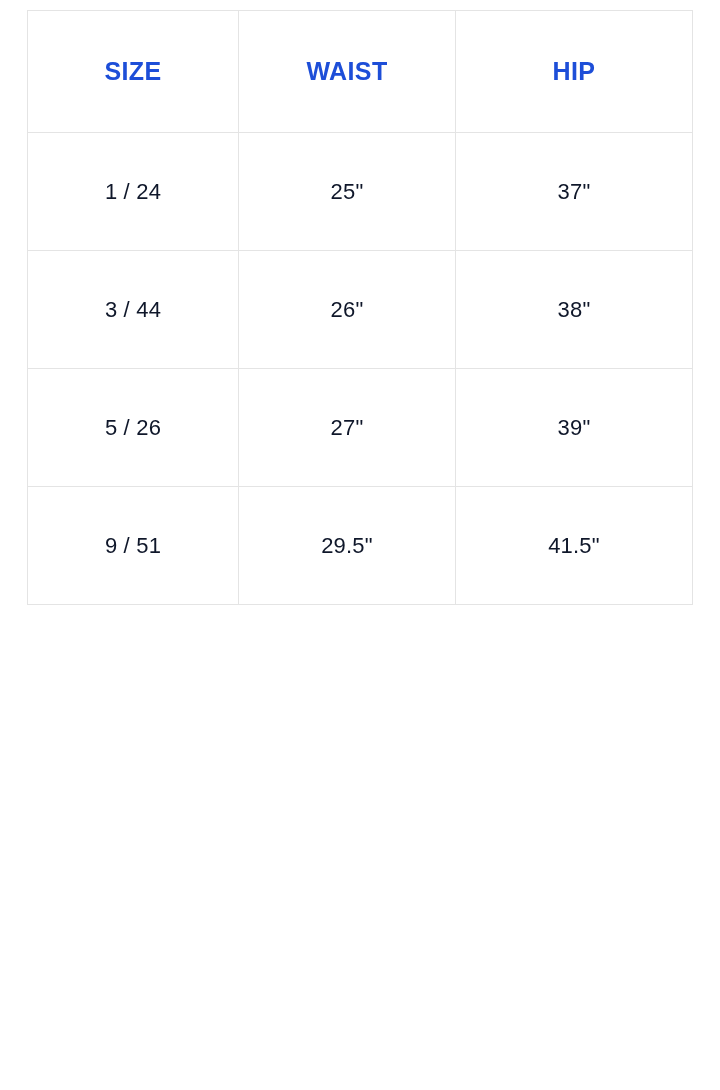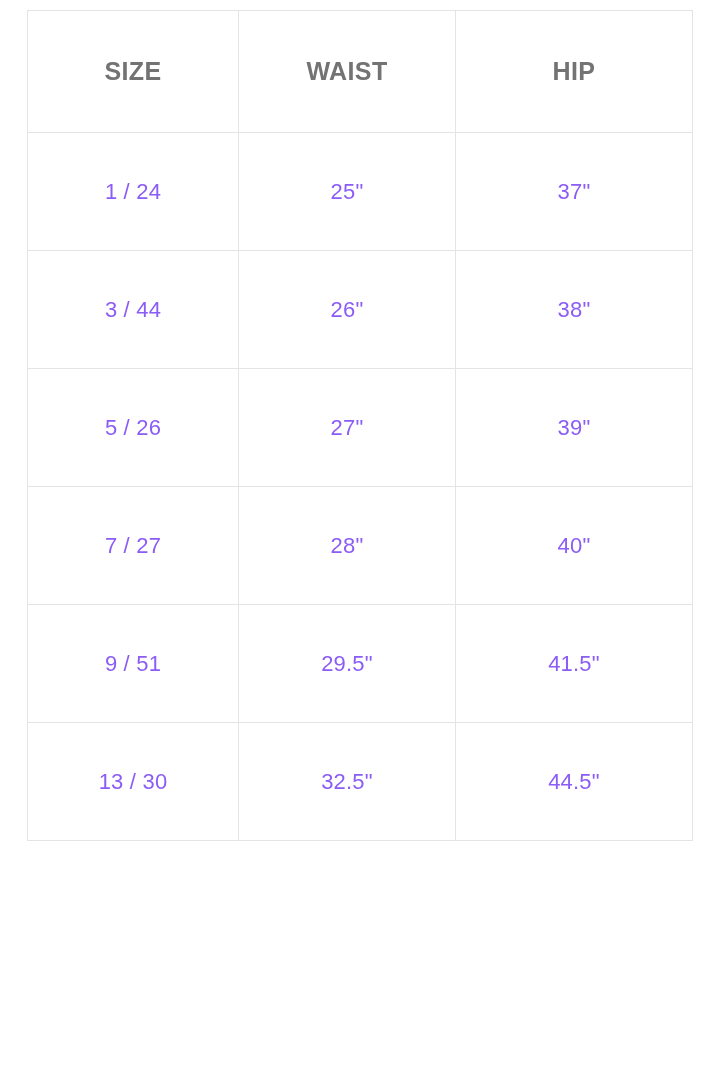--- a/index.html
+++ b/index.html
@@ -48,30 +48,30 @@
     vertical-align: middle;
     background: #ffffff;
     padding: 0;
   }
 
   table.size-chart thead th {
     height: 121px;
     font-size: 25px;
     font-weight: 700;
     letter-spacing: 0.4px;
-    color: #737373;
+    color: #1d4ed8;
     text-transform: uppercase;
     font-stretch: condensed;
   }
 
   table.size-chart tbody td {
     height: 117px;
     font-size: 22px;
     font-weight: 400;
-    color: #8b5cf6;
+    color: #0f172a;
     letter-spacing: 0.2px;
     font-stretch: condensed;
   }
 
   .cell-text {
     display: inline-block;
     white-space: pre;
   }
 </style>
 </head>
@@ -108,30 +108,20 @@
           <td><span class="cell-text">3 / 44</span></td>
           <td><span class="cell-text">26"</span></td>
           <td><span class="cell-text">38"</span></td>
         </tr>
         <tr>
           <td><span class="cell-text">5 / 26</span></td>
           <td><span class="cell-text">27"</span></td>
           <td><span class="cell-text">39"</span></td>
         </tr>
         <tr>
-          <td><span class="cell-text">7 / 27</span></td>
-          <td><span class="cell-text">28"</span></td>
-          <td><span class="cell-text">40"</span></td>
-        </tr>
-        <tr>
           <td><span class="cell-text">9 / 51</span></td>
           <td><span class="cell-text">29.5"</span></td>
           <td><span class="cell-text">41.5"</span></td>
-        </tr>
-        <tr>
-          <td><span class="cell-text">13 / 30</span></td>
-          <td><span class="cell-text">32.5"</span></td>
-          <td><span class="cell-text">44.5"</span></td>
         </tr>
       </tbody>
     </table>
   </div>
 </div>
 
 </body></html>

